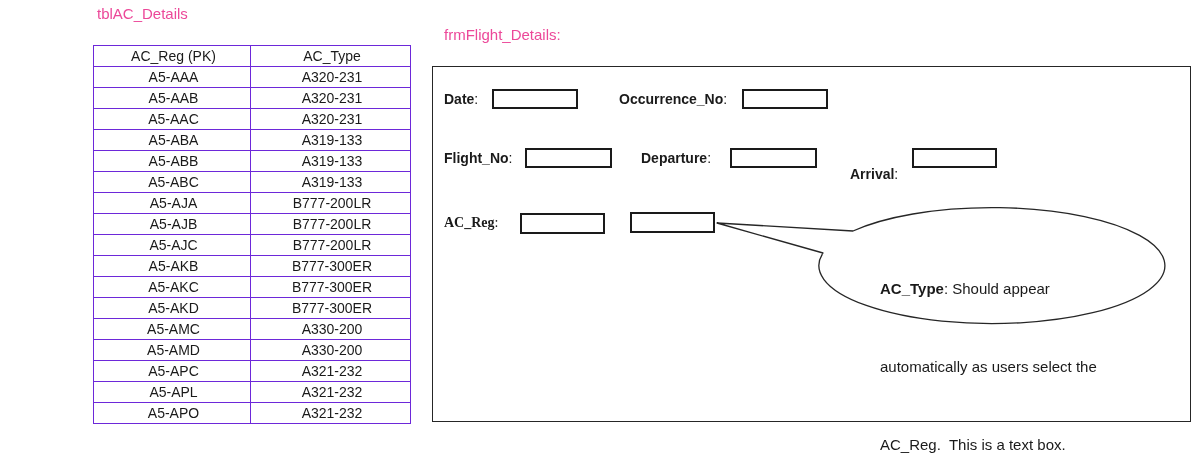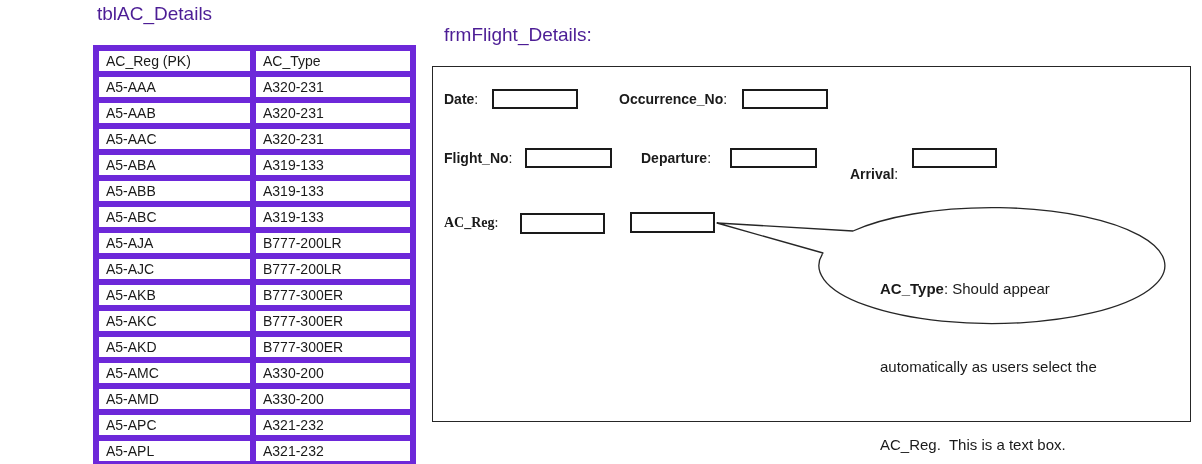--- a/index.html
+++ b/index.html
@@ -1,26 +1,26 @@
 <!DOCTYPE html>
 <html><head>
 <meta charset="utf-8">
 <style>
   html,body{margin:0;padding:0;background:#fff;}
   .canvas{
     position:relative;width:1202px;height:464px;background:#ffffff;
     font-family:"Liberation Sans",sans-serif;color:#1a1a1a;overflow:hidden;
   }
-  .doc-title{position:absolute;font-size:19px;line-height:18px;color:#4c1d95;}
+  .doc-title{position:absolute;font-size:15px;line-height:18px;color:#ec4899;}
   #tbl-title{left:97px;top:5px;}
   #frm-title{left:444px;top:26px;}
 
   .ac-table{position:absolute;left:93px;top:45px;border-collapse:collapse;table-layout:fixed;background:#fff;}
   .ac-table th,.ac-table td{
-    border:6px solid #6d28d9;font-size:14px;font-weight:normal;text-align:left;
+    border:1px solid #6d28d9;font-size:14px;font-weight:normal;text-align:center;
     height:20px;line-height:20px;padding:0 4px 0 7px;white-space:nowrap;overflow:hidden;
   }
 
   .form-rect{position:absolute;left:432px;top:66px;width:759px;height:356px;
     border:1.5px solid #262626;box-sizing:border-box;background:#fff;}
 
   .lbl{position:absolute;font-size:14px;font-weight:bold;line-height:20px;white-space:pre;}
   .lbl .colon{font-weight:normal;}
 
   .fld{position:absolute;box-sizing:border-box;height:20px;border:2px solid #1a1a1a;
@@ -88,20 +88,24 @@
         </tr>
         <tr>
           <td>A5-ABC</td>
           <td>A319-133</td>
         </tr>
         <tr>
           <td>A5-AJA</td>
           <td>B777-200LR</td>
         </tr>
         <tr>
+          <td>A5-AJB</td>
+          <td>B777-200LR</td>
+        </tr>
+        <tr>
           <td>A5-AJC</td>
           <td>B777-200LR</td>
         </tr>
         <tr>
           <td>A5-AKB</td>
           <td>B777-300ER</td>
         </tr>
         <tr>
           <td>A5-AKC</td>
           <td>B777-300ER</td>

